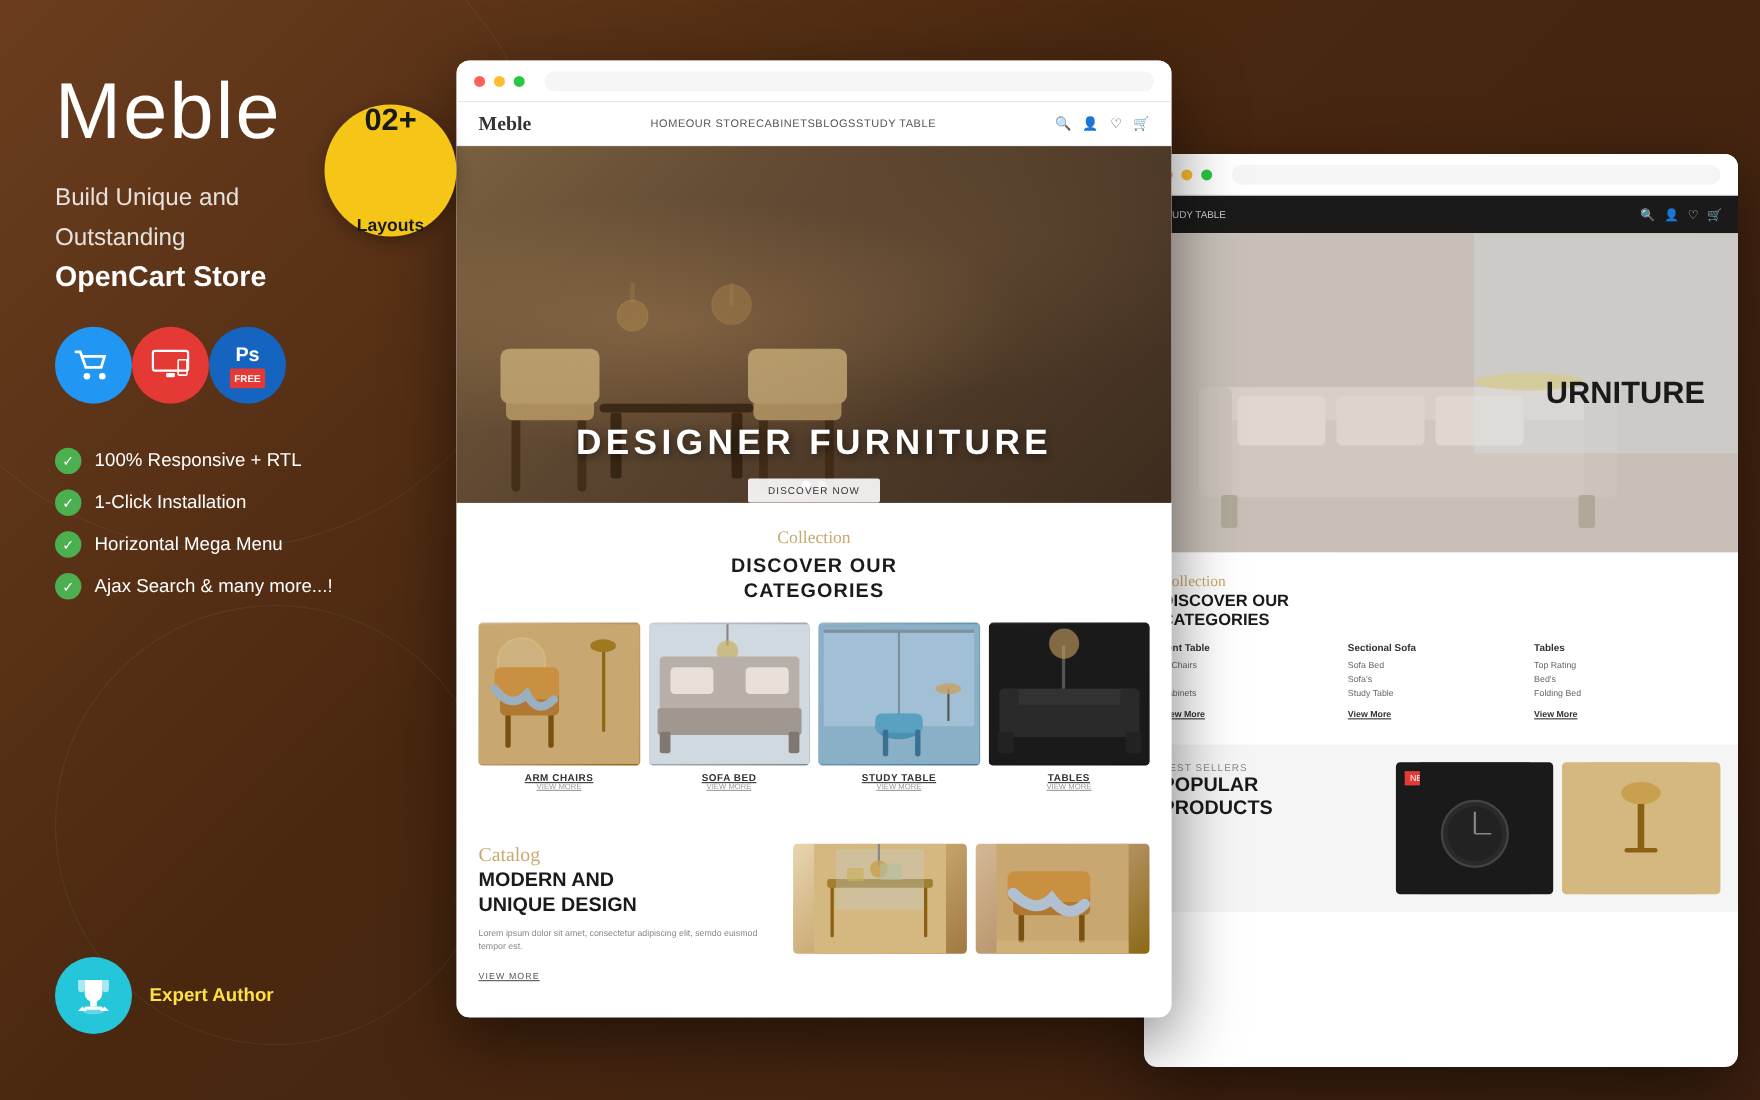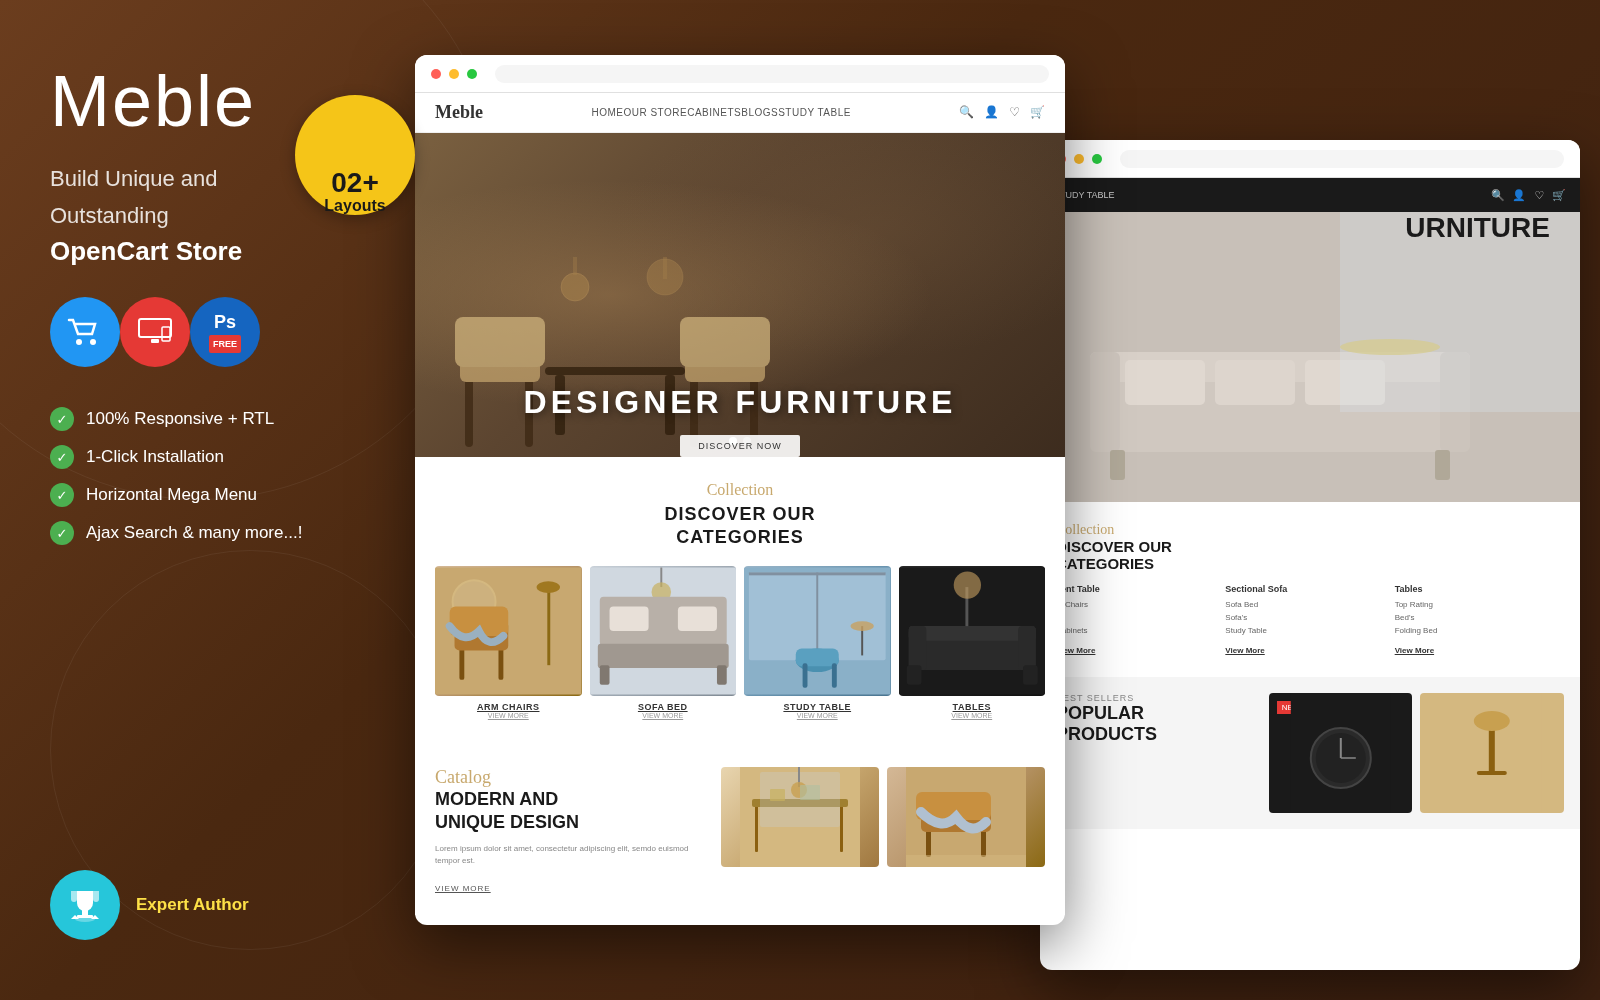--- a/index.html
+++ b/index.html
@@ -144,21 +144,21 @@
       position: absolute;
       left: 295px;
       top: 95px;
       width: 120px;
       height: 120px;
       border-radius: 50%;
       background: #f5c518;
       display: flex;
       flex-direction: column;
       align-items: center;
-      justify-content: flex-end;
+      justify-content: space-between;
       z-index: 10;
       box-shadow: 0 4px 15px rgba(0,0,0,0.3);
     }
 
     .layout-badge-num {
       font-size: 28px;
       font-weight: 900;
       color: #1a1a1a;
       font-family: Arial, sans-serif;
       line-height: 1;
@@ -466,20 +466,21 @@
       gap: 8px;
       font-size: 11px;
       color: #ccc;
     }
 
     .sec-hero {
       height: 290px;
       background: linear-gradient(135deg, #d0c8c0 0%, #b8b0a8 50%, #a0988e 100%);
       position: relative;
       display: flex;
+      align-items: center;
       justify-content: flex-end;
       padding-right: 30px;
     }
 
     .sec-hero-text {
       font-size: 28px;
       font-weight: 700;
       color: #1a1a1a;
       font-family: Arial, sans-serif;
       text-transform: uppercase;

